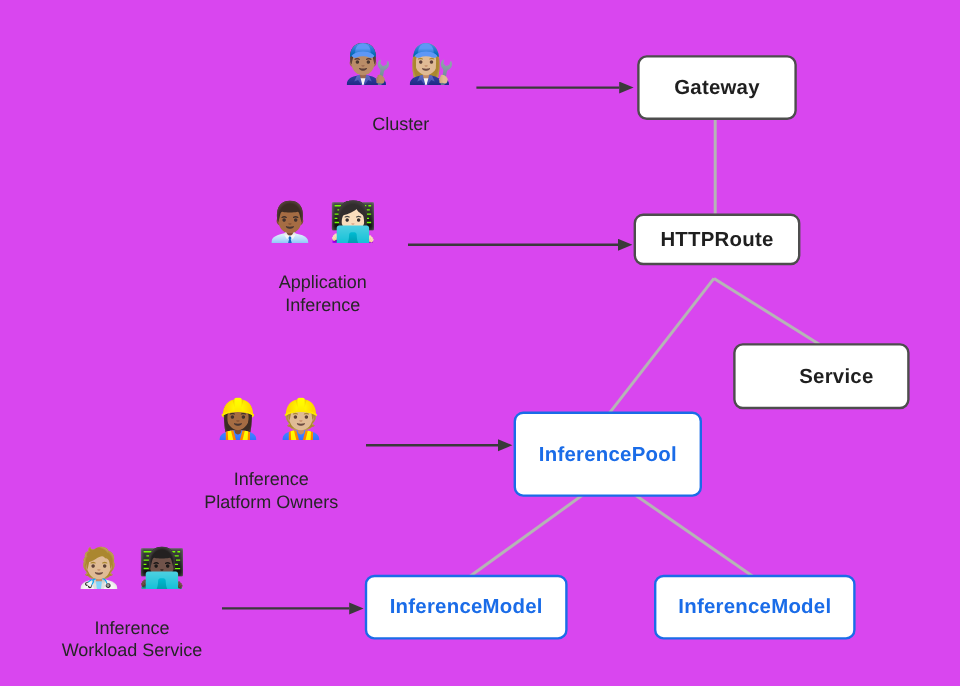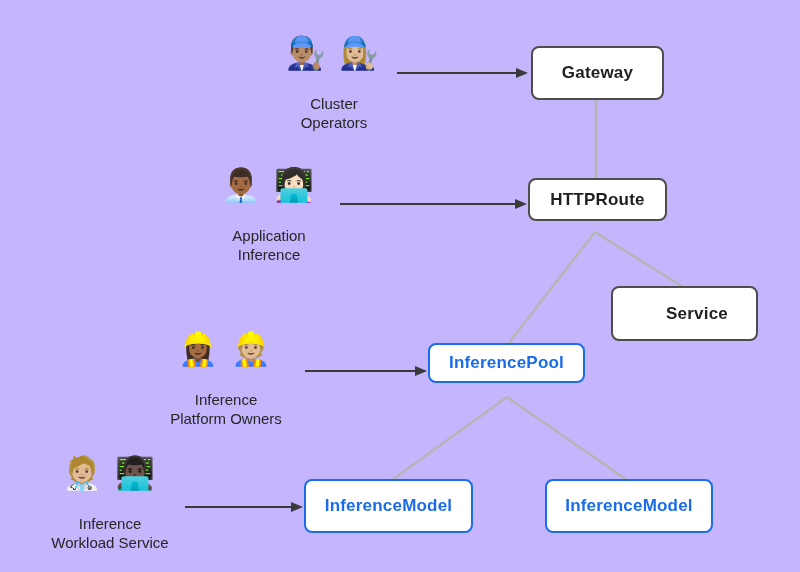--- a/index.html
+++ b/index.html
@@ -1,20 +1,20 @@
 <!DOCTYPE html>
 <html><head>
 <meta charset="utf-8">
 <style>
   html, body { margin: 0; padding: 0; background: #ffffff; }
   #stage {
     position: relative;
     width: 800px;
     height: 572px;
-    background: #c4b5fd;
+    background: #d946ef;
     font-family: "Liberation Sans", sans-serif;
     overflow: hidden;
   }
   #edges {
     position: absolute;
     left: 0; top: 0;
     width: 800px; height: 572px;
     pointer-events: none;
   }
   .node {
@@ -31,21 +31,21 @@
     color: #1f1f1f;
     letter-spacing: 0.2px;
   }
   .node.blue {
     border-color: #1a6ce8;
     color: #1a6ce8;
   }
   #node-gateway        { left: 531px; top: 46px;  width: 133px; height: 54px; }
   #node-httproute      { left: 528px; top: 178px; width: 139px; height: 43px; }
   #node-service        { left: 611px; top: 286px; width: 147px; height: 55px; padding-left: 25px; }
-  #node-inferencepool  { left: 428px; top: 343px; width: 157px; height: 40px; }
+  #node-inferencepool  { left: 428px; top: 343px; width: 157px; height: 71px; }
   #node-inferencemodel1{ left: 304px; top: 479px; width: 169px; height: 54px; }
   #node-inferencemodel2{ left: 545px; top: 479px; width: 168px; height: 54px; }
   .actor {
     position: absolute;
     width: 200px;
     text-align: center;
   }
   .actor-emoji {
     font-size: 32px;
     line-height: 42px;
@@ -103,21 +103,20 @@
     <span>InferenceModel</span>
   </div>
   <div class="node blue" id="node-inferencemodel2">
     <span>InferenceModel</span>
   </div>
 
   <div class="actor" id="actor-cluster-operators">
     <div class="actor-emoji">👨🏽‍🔧 👩🏼‍🔧</div>
     <div class="actor-label">
       <div>Cluster</div>
-      <div>Operators</div>
     </div>
   </div>
 
   <div class="actor" id="actor-application-developers">
     <div class="actor-emoji">👨🏾‍💼 👩🏻‍💻</div>
     <div class="actor-label">
       <div>Application</div>
       <div>Inference</div>
     </div>
   </div>

